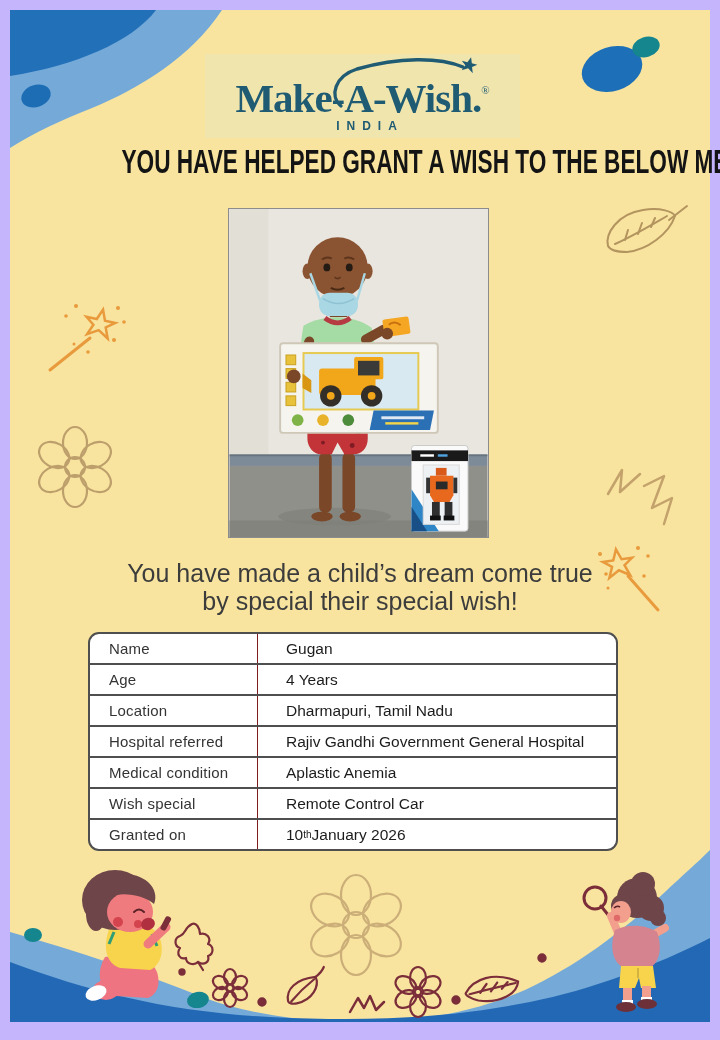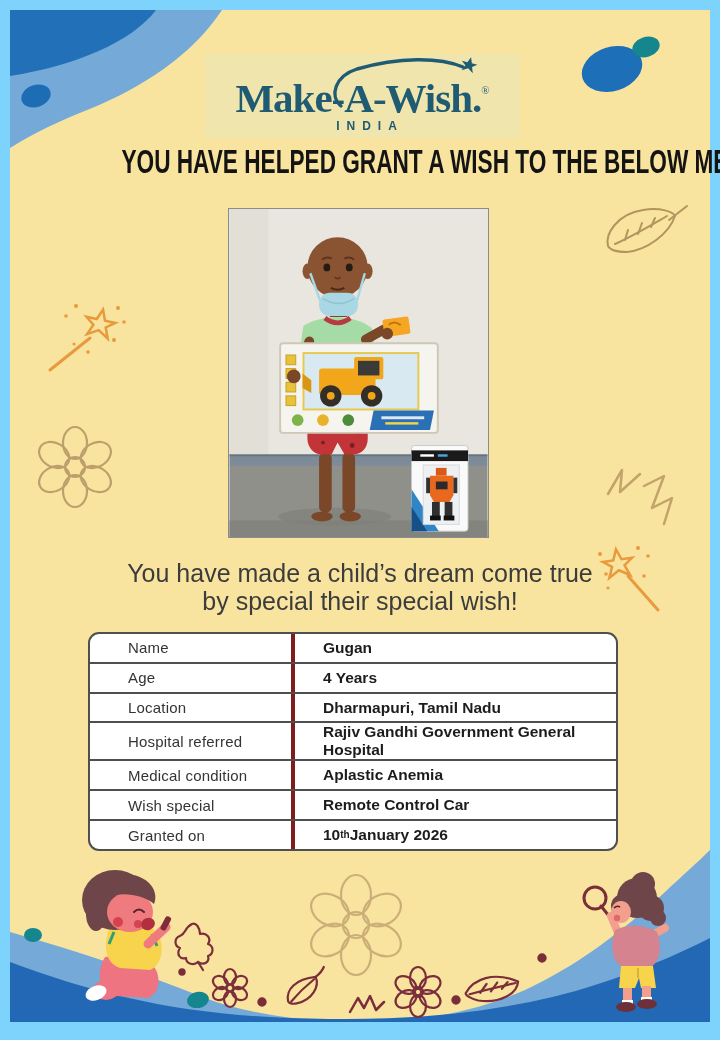--- a/index.html
+++ b/index.html
@@ -1,39 +1,39 @@
 <!DOCTYPE html>
 <html><head>
 <meta charset="utf-8">
 <style>
   * { margin:0; padding:0; box-sizing:border-box; }
   body { width:720px; height:1040px; background:#ffffff; font-family:"Liberation Sans", sans-serif; }
-  .page { position:relative; width:720px; height:1040px; background:#7dd3fc; overflow:hidden; }
+  .page { position:relative; width:720px; height:1040px; background:#c4b5fd; overflow:hidden; }
   .canvas { position:absolute; left:10px; top:10px; width:700px; height:1012px; background:#F8E49F; }
   .deco { position:absolute; left:10px; top:10px; width:700px; height:1012px; pointer-events:none; }
 
   .logo-box { position:absolute; left:205px; top:54px; width:315px; height:84px; background:#F1E5AE; text-align:center; }
   .logo-text { position:relative; margin-top:16px; font-family:"Liberation Serif", serif; font-weight:700; font-size:41px; color:#1F5B73; letter-spacing:-1px; line-height:40px; }
   .logo-text sup { font-size:11px; font-weight:400; vertical-align:18px; letter-spacing:0; }
   .logo-region { margin-top:1px; font-size:12px; font-weight:700; color:#1F5B73; letter-spacing:7px; padding-left:15px; }
   .logo-swoosh { position:absolute; left:0; top:0; width:315px; height:84px; }
 
   .headline { position:absolute; left:10px; top:146px; width:700px; text-align:center; white-space:nowrap; }
   .headline span { display:inline-block; font-size:29px; font-weight:800; color:#141414; letter-spacing:0px; transform:scale(0.78,1.14); transform-origin:center; }
 
   .photo { position:absolute; left:228px; top:208px; width:261px; height:330px; border:1px solid #8C8C8C; background:#E9E6DF; }
   .photo svg { display:block; width:100%; height:100%; }
 
   .tagline { position:absolute; left:10px; top:559px; width:700px; text-align:center; font-size:25px; line-height:28px; color:#3C3C3C; font-weight:500; }
 
   .info-table { position:absolute; left:88px; top:632px; width:530px; height:219px; background:#ffffff; border:2px solid #4F4F4F; border-radius:11px; overflow:hidden; display:flex; flex-direction:column; }
   .row { flex:1; display:flex; border-bottom:2px solid #4F4F4F; }
   .row:last-child { border-bottom:none; }
-  .cell-label { width:205px; border-right:4px solid #7f1d1d; display:flex; align-items:center; padding-left:38px; font-size:15px; color:#343434; letter-spacing:0.2px; }
-  .cell-value { flex:1; display:flex; align-items:center; padding-left:28px; font-size:15.5px; color:#1C1C1C;font-weight:bold; }
+  .cell-label { width:168px; border-right:1px solid #7f1d1d; display:flex; align-items:center; padding-left:19px; font-size:15px; color:#343434; letter-spacing:0.2px; }
+  .cell-value { flex:1; display:flex; align-items:center; padding-left:28px; font-size:15.5px; color:#1C1C1C; }
   .cell-value sup { font-size:10px; vertical-align:super; line-height:0; }
 </style>
 </head>
 <body>
 
 <div class="page">
   <div class="canvas"></div>
 
   <svg class="deco" viewBox="0 0 700 1012">
 

